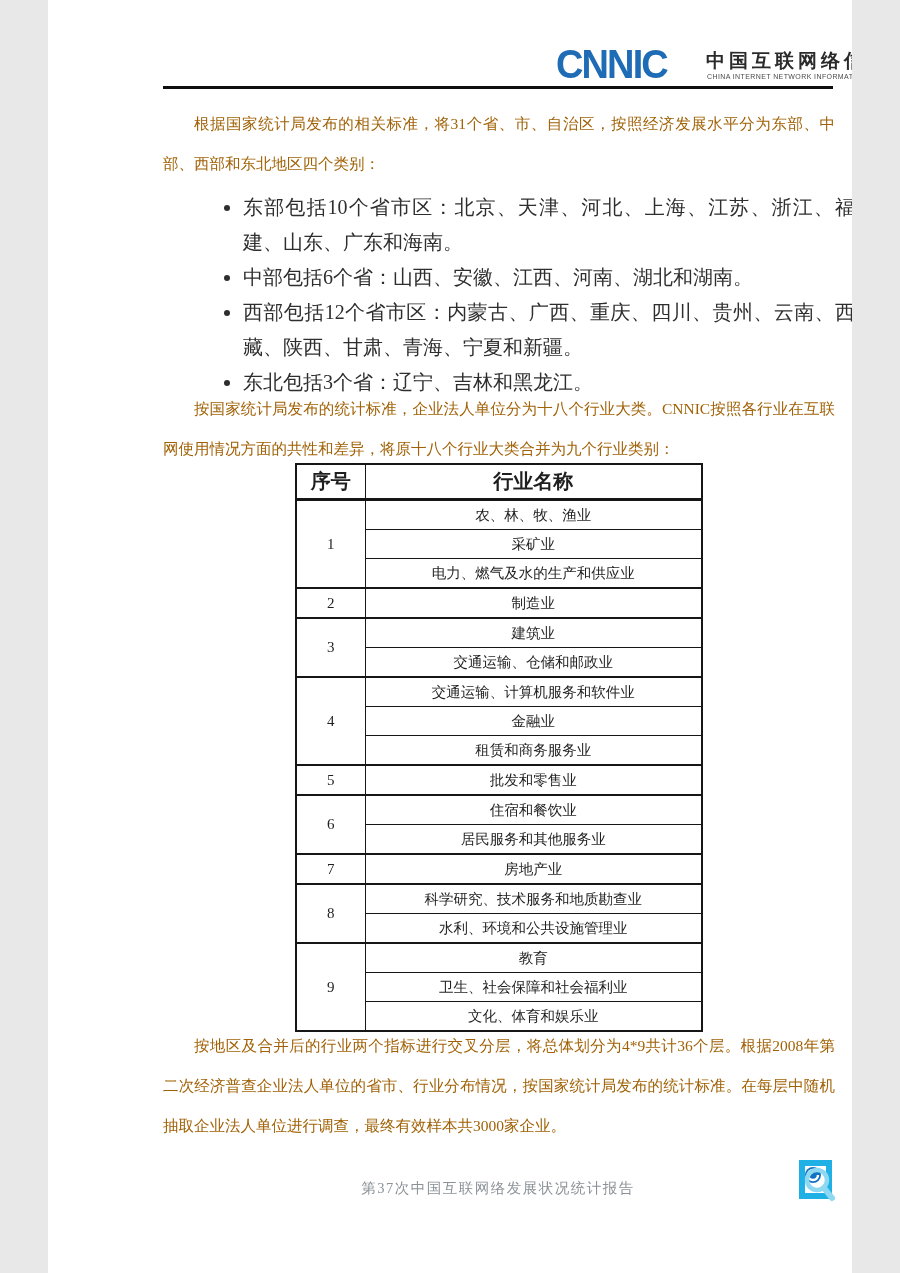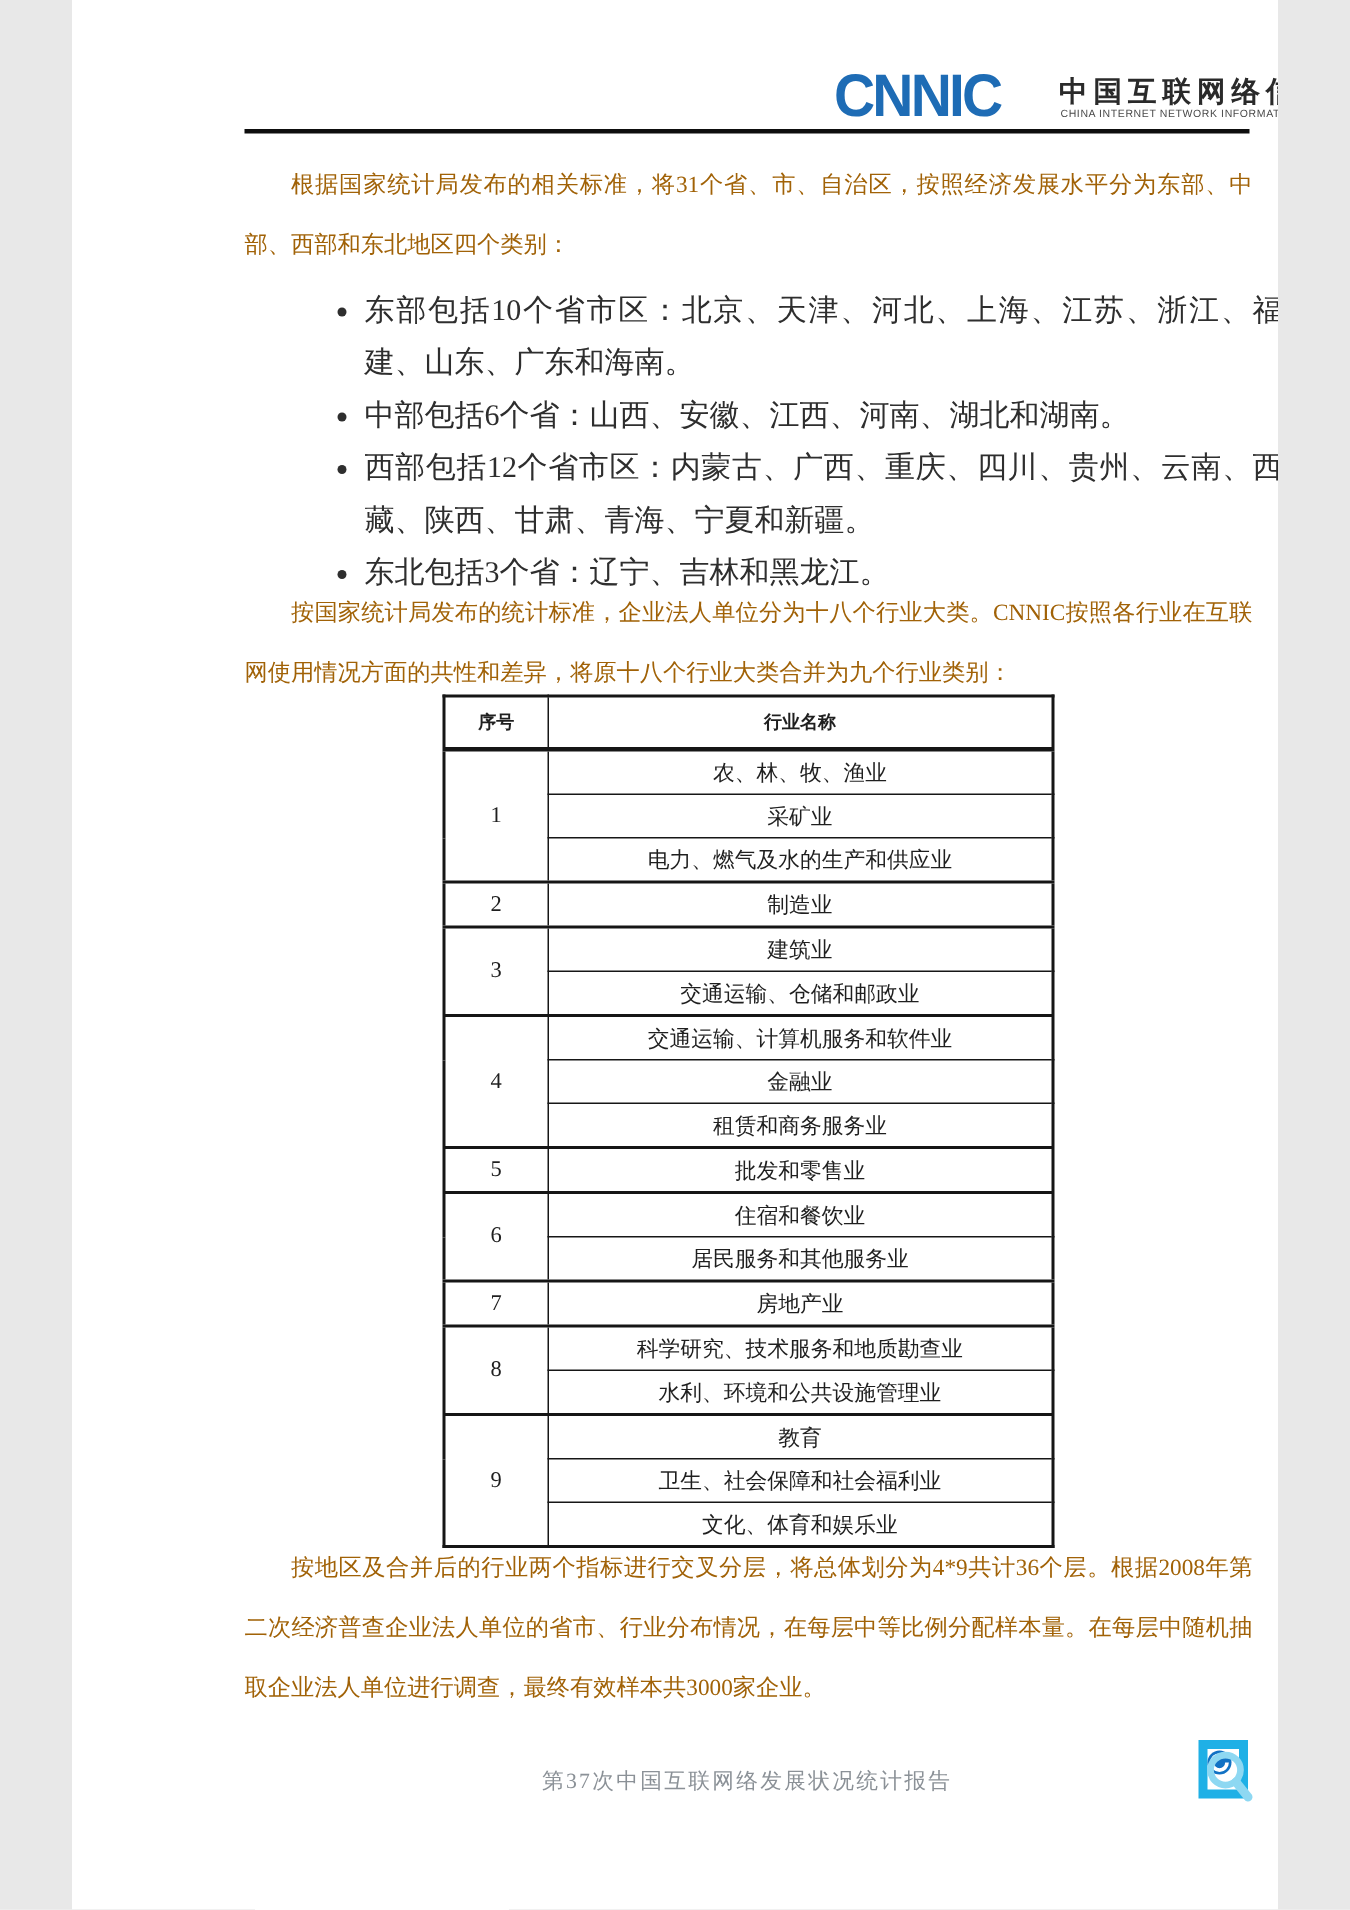--- a/index.html
+++ b/index.html
@@ -59,21 +59,21 @@
     border:2px solid #161616;
     font-size:14.5px;color:#1f1f1f;
   }
   .industry-table col.c1{width:69px;}
   .industry-table th,.industry-table td{
     border:1px solid #161616;
     text-align:center;vertical-align:middle;
     padding:0;overflow:hidden;white-space:nowrap;
   }
   .industry-table th{
-    height:33px;font-size:12px;font-weight:bold;
+    height:33px;font-size:20px;font-weight:bold;
     border-bottom:3px solid #161616;
   }
   .industry-table td{height:28px;}
   .industry-table tr.group-start td{border-top:2px solid #161616;}
   .industry-table td.num-cell{font-size:15px;}
   
   .footer-title{
     position:absolute;left:115px;top:1178px;width:670px;
     text-align:center;font-size:14.5px;line-height:20px;
     letter-spacing:1.5px;
@@ -181,21 +181,21 @@
         </tr>
         <tr>
           <td>卫生、社会保障和社会福利业</td>
         </tr>
         <tr>
           <td>文化、体育和娱乐业</td>
         </tr>
       </tbody>
   </table>
 
-  <p class="para para3">按地区及合并后的行业两个指标进行交叉分层，将总体划分为4*9共计36个层。根据2008年第二次经济普查企业法人单位的省市、行业分布情况，在每层中等比例分配样本量。在每层中随机抽取企业法人单位进行调查，最终有效样本共3000家企业。</p>
+  <p class="para para3">按地区及合并后的行业两个指标进行交叉分层，将总体划分为4*9共计36个层。根据2008年第二次经济普查企业法人单位的省市、行业分布情况，按国家统计局发布的统计标准。在每层中随机抽取企业法人单位进行调查，最终有效样本共3000家企业。</p>
 
   <div class="footer-title">第37次中国互联网络发展状况统计报告</div>
 
   <svg class="footer-icon" viewBox="0 0 39 43" xmlns="http://www.w3.org/2000/svg">
     <rect x="4" y="4" width="27" height="33" fill="#ffffff" stroke="#1fb0e6" stroke-width="6"></rect>
     <circle cx="15" cy="16" r="8" fill="#1272c4"></circle>
     <path d="M15 11 a5 5 0 1 0 5 5" stroke="#ffffff" stroke-width="2.5" fill="none"></path>
     <circle cx="19" cy="21" r="10" fill="none" stroke="#8ed8f2" stroke-width="4.5"></circle>
     <line x1="26" y1="29" x2="34" y2="39" stroke="#8ed8f2" stroke-width="6" stroke-linecap="round"></line>
   </svg>

